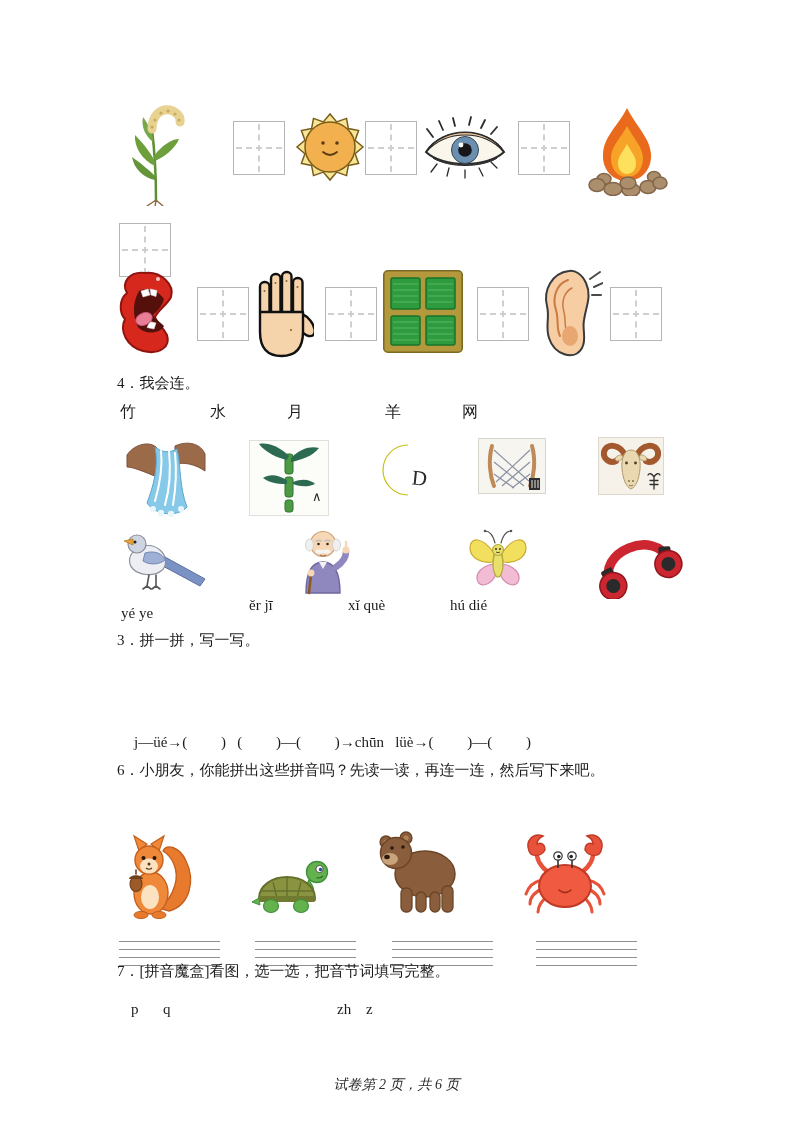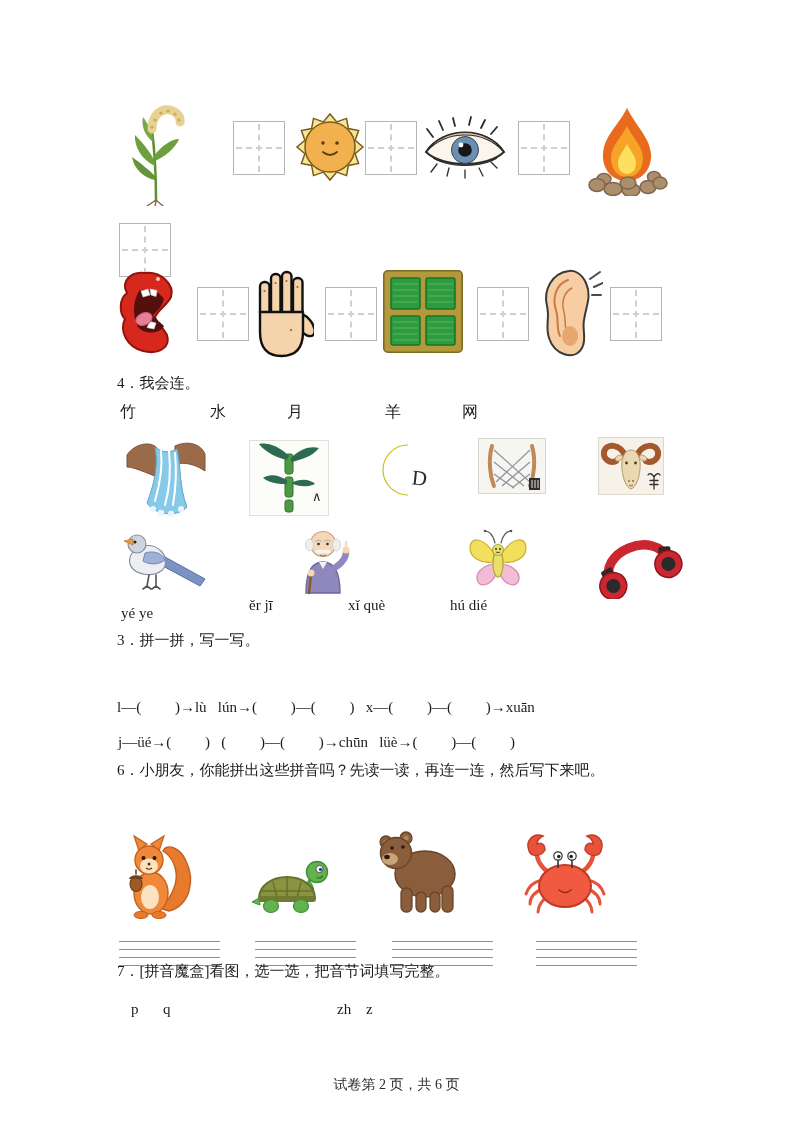--- a/index.html
+++ b/index.html
@@ -6,21 +6,21 @@
   body{width:793px;height:1122px;font-family:"Liberation Serif","DejaVu Serif",serif;color:#1b1b1b;}
   .page{position:relative;width:793px;height:1122px;background:#fff;overflow:hidden;}
   .abs{position:absolute;}
   .t{position:absolute;font-size:15px;white-space:pre;color:#1b1b1b;line-height:1.2;}
   .hanzi{font-size:16px;}
   .tzg{position:absolute;width:52px;height:54px;background:#fff;border:1.5px solid #b5b5b5;box-sizing:border-box;}
   .tzg::before{content:"";position:absolute;left:50%;top:2px;bottom:2px;border-left:2px dashed #cfcfcf;margin-left:-1px;}
   .tzg::after{content:"";position:absolute;top:50%;left:2px;right:2px;border-top:2px dashed #cfcfcf;margin-top:-1px;}
   .stave{position:absolute;width:101px;height:26px;
          background:repeating-linear-gradient(180deg,#8f8f8f 0,#8f8f8f 1px,transparent 1px,transparent 8px);}
-  .footer{position:absolute;left:0;top:1076px;width:793px;text-align:center;font-size:14px;color:#2a2a2a;}
+  .footer{position:absolute;left:0;top:1076px;width:793px;text-align:center;font-size:14px;color:#2a2a2a;font-style:italic;}
   .glyph{position:absolute;color:#2b2b2b;font-family:"Liberation Serif",serif;}
 </style>
 </head>
 <body>
 
 <div class="page">
 
   <svg class="abs" style="left:115px;top:96px" width="80" height="110" viewBox="0 0 80 110">
     <g stroke-linecap="round">
       <path d="M41,104 C41,82 40,58 37,34" stroke="#5d8f33" stroke-width="2.5" fill="none"></path>
@@ -291,22 +291,21 @@
       <circle cx="80" cy="52" r="7" fill="#2a2a2a"></circle>
     </g>
   </svg>
 
   <span class="t" style="left:121px;top:604px">yé ye</span>
   <span class="t" style="left:249px;top:596px">ěr jī</span>
   <span class="t" style="left:348px;top:596px">xǐ què</span>
   <span class="t" style="left:450px;top:596px">hú dié</span>
 
   <span class="t" style="left:117px;top:631px">3．拼一拼，写一写。</span>
-  <span class="t" style="left:117px;top:698px">l—(         )→lù   lún→(         )—(         )   x—(         )—(         )→xuān</span>
-  <span class="t" style="left:118px;top:733px">j—üé→(         )   (         )—(         )→chūn   lüè→(         )—(         )</span>
+  <span class="t" style="left:134px;top:733px">j—üé→(         )   (         )—(         )→chūn   lüè→(         )—(         )</span>
 
   <span class="t" style="left:117px;top:761px">6．小朋友，你能拼出这些拼音吗？先读一读，再连一连，然后写下来吧。</span>
 
   <svg class="abs" style="left:119px;top:827px" width="78" height="92" viewBox="0 0 78 92">
     <path d="M50,84 C72,78 76,52 67,34 C61,20 47,16 44,24 C54,30 60,44 56,58 C53,68 48,76 40,81 Z" fill="#e87a2e" stroke="#c4601d" stroke-width="1.4"></path>
     <ellipse cx="32" cy="66" rx="17" ry="21" fill="#ef8838" stroke="#c4601d" stroke-width="1.4"></ellipse>
     <ellipse cx="31" cy="70" rx="9" ry="12" fill="#fbe3c2"></ellipse>
     <path d="M20,24 L15,9 L28,17 Z" fill="#ef8838" stroke="#c4601d" stroke-width="1.2"></path>
     <path d="M40,24 L45,9 L32,17 Z" fill="#ef8838" stroke="#c4601d" stroke-width="1.2"></path>
     <circle cx="30" cy="33" r="14" fill="#ef8838" stroke="#c4601d" stroke-width="1.4"></circle>

